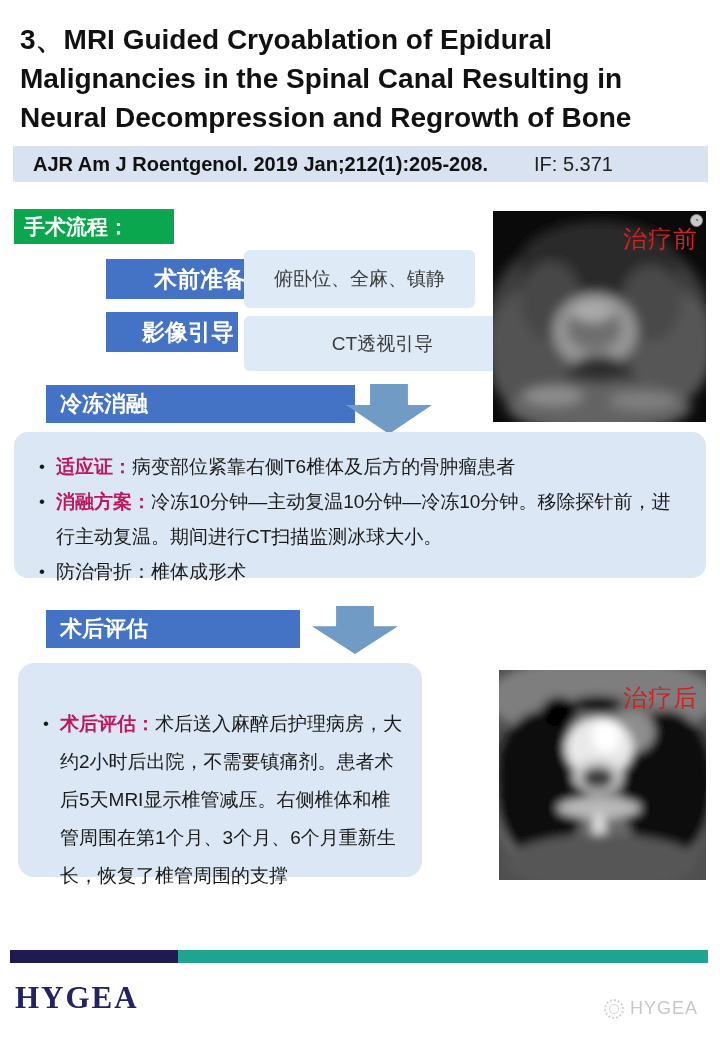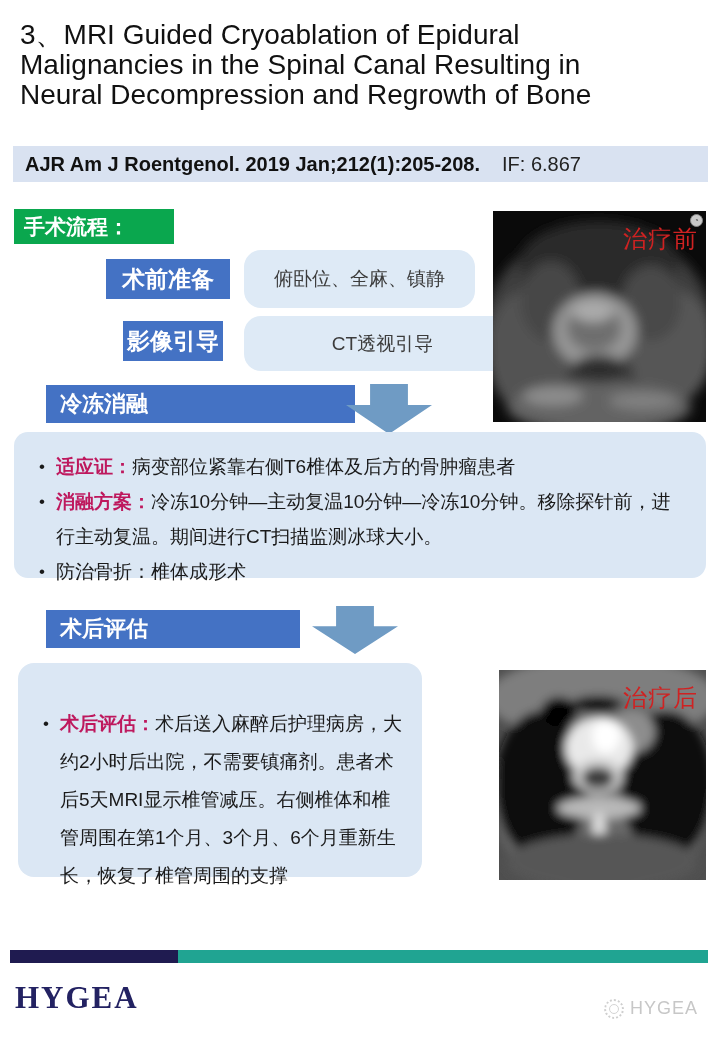--- a/index.html
+++ b/index.html
@@ -5,51 +5,51 @@
   html,body{margin:0;padding:0;background:#ffffff;}
   .slide{
     position:relative;width:720px;height:1040px;background:#ffffff;overflow:hidden;
     font-family:"Liberation Sans","DejaVu Sans",sans-serif;color:#1a1a1a;
   }
   .abs{position:absolute;}
 
   
   .title{
     left:20px;top:20px;width:660px;
-    font-size:28px;line-height:30px;font-weight:400;color:#111;
+    font-size:28px;line-height:39px;font-weight:700;color:#111;
     white-space:pre-line;letter-spacing:0px;
   }
 
   
   .citation-bar{
     left:13px;top:146px;width:695px;height:36px;background:#d9e2f1;
-    display:flex;align-items:center;padding-left:12px;box-sizing:border-box;
-    font-size:20px;color:#111;
+    display:flex;align-items:center;padding-left:20px;box-sizing:border-box;
+    font-size:20px;color:#111;gap:24px;
   }
   .citation-main{font-weight:700;}
   .citation-if{margin-left:22px;font-weight:400;color:#222;}
 
   
   .green-badge{
     left:14px;top:209px;width:160px;height:35px;background:#0aa74e;
     color:#fff;font-weight:700;font-size:21px;display:flex;align-items:center;
     padding-left:10px;box-sizing:border-box;
   }
 
   
   .step-badge{
     background:#4472c4;color:#fff;font-weight:700;font-size:23px;
-    display:flex;align-items:center;justify-content:center;
+    display:flex;align-items:center;justify-content:center;padding-left:32px;
   }
   .badge-1{left:106px;top:259px;width:124px;height:40px;}
-  .badge-2{left:106px;top:321px;width:100px;height:40px;margin-left:17px;}
+  .badge-2{left:106px;top:312px;width:100px;height:40px;}
 
   
   .step-detail{
-    background:#deeaf6;border-radius:17px;color:#3c3c3c;font-size:19px;
+    background:#deeaf6;border-radius:6px;color:#3c3c3c;font-size:19px;
     display:flex;align-items:center;justify-content:center;text-align:center;
   }
   .detail-1{left:244px;top:250px;width:231px;height:58px;}
   .detail-2{left:244px;top:316px;width:277px;height:55px;}
 
   
   .section-bar{
     background:#4472c4;color:#fff;font-weight:700;font-size:22px;
     display:flex;align-items:center;padding-left:14px;box-sizing:border-box;margin-left:28px;
   }
@@ -116,21 +116,21 @@
 <body>
 
 <div class="slide">
 
   <div class="abs title">3、MRI Guided Cryoablation of Epidural
 Malignancies in the Spinal Canal Resulting in
 Neural Decompression and Regrowth of Bone</div>
 
   <div class="abs citation-bar">
     <span class="citation-main">AJR Am J Roentgenol. 2019 Jan;212(1):205-208.</span>
-    <span class="citation-if">IF: 6.867</span>
+    <span class="citation-if">IF: 5.371</span>
   </div>
 
   <div class="abs green-badge">手术流程：</div>
 
   <div class="abs step-badge badge-1">术前准备</div>
   <div class="abs step-detail detail-1">俯卧位、全麻、镇静</div>
 
   <div class="abs step-badge badge-2">影像引导</div>
   <div class="abs step-detail detail-2">CT透视引导</div>
 

